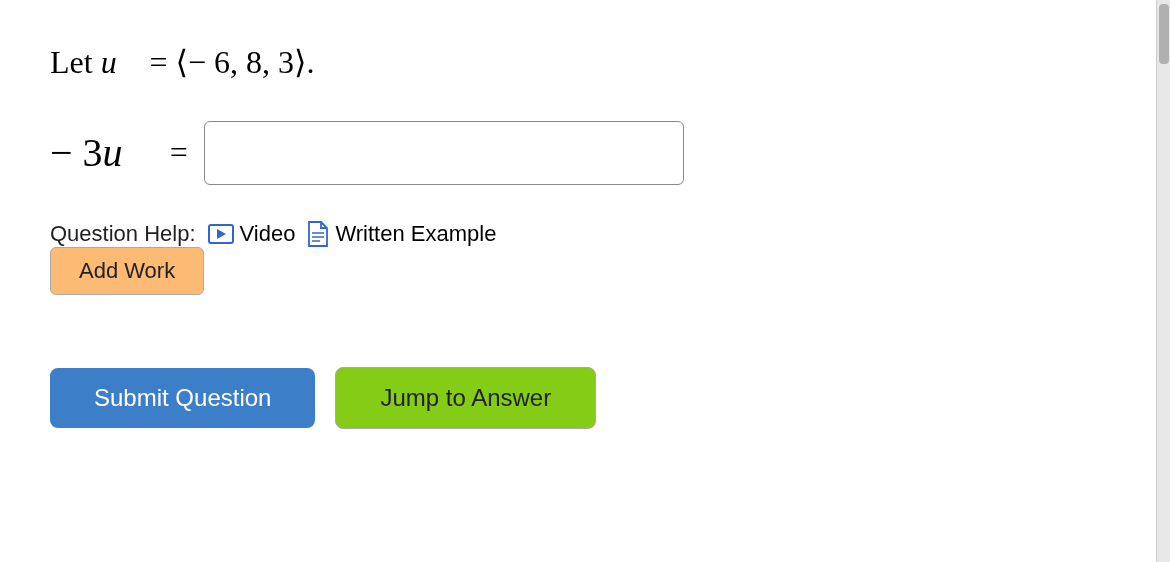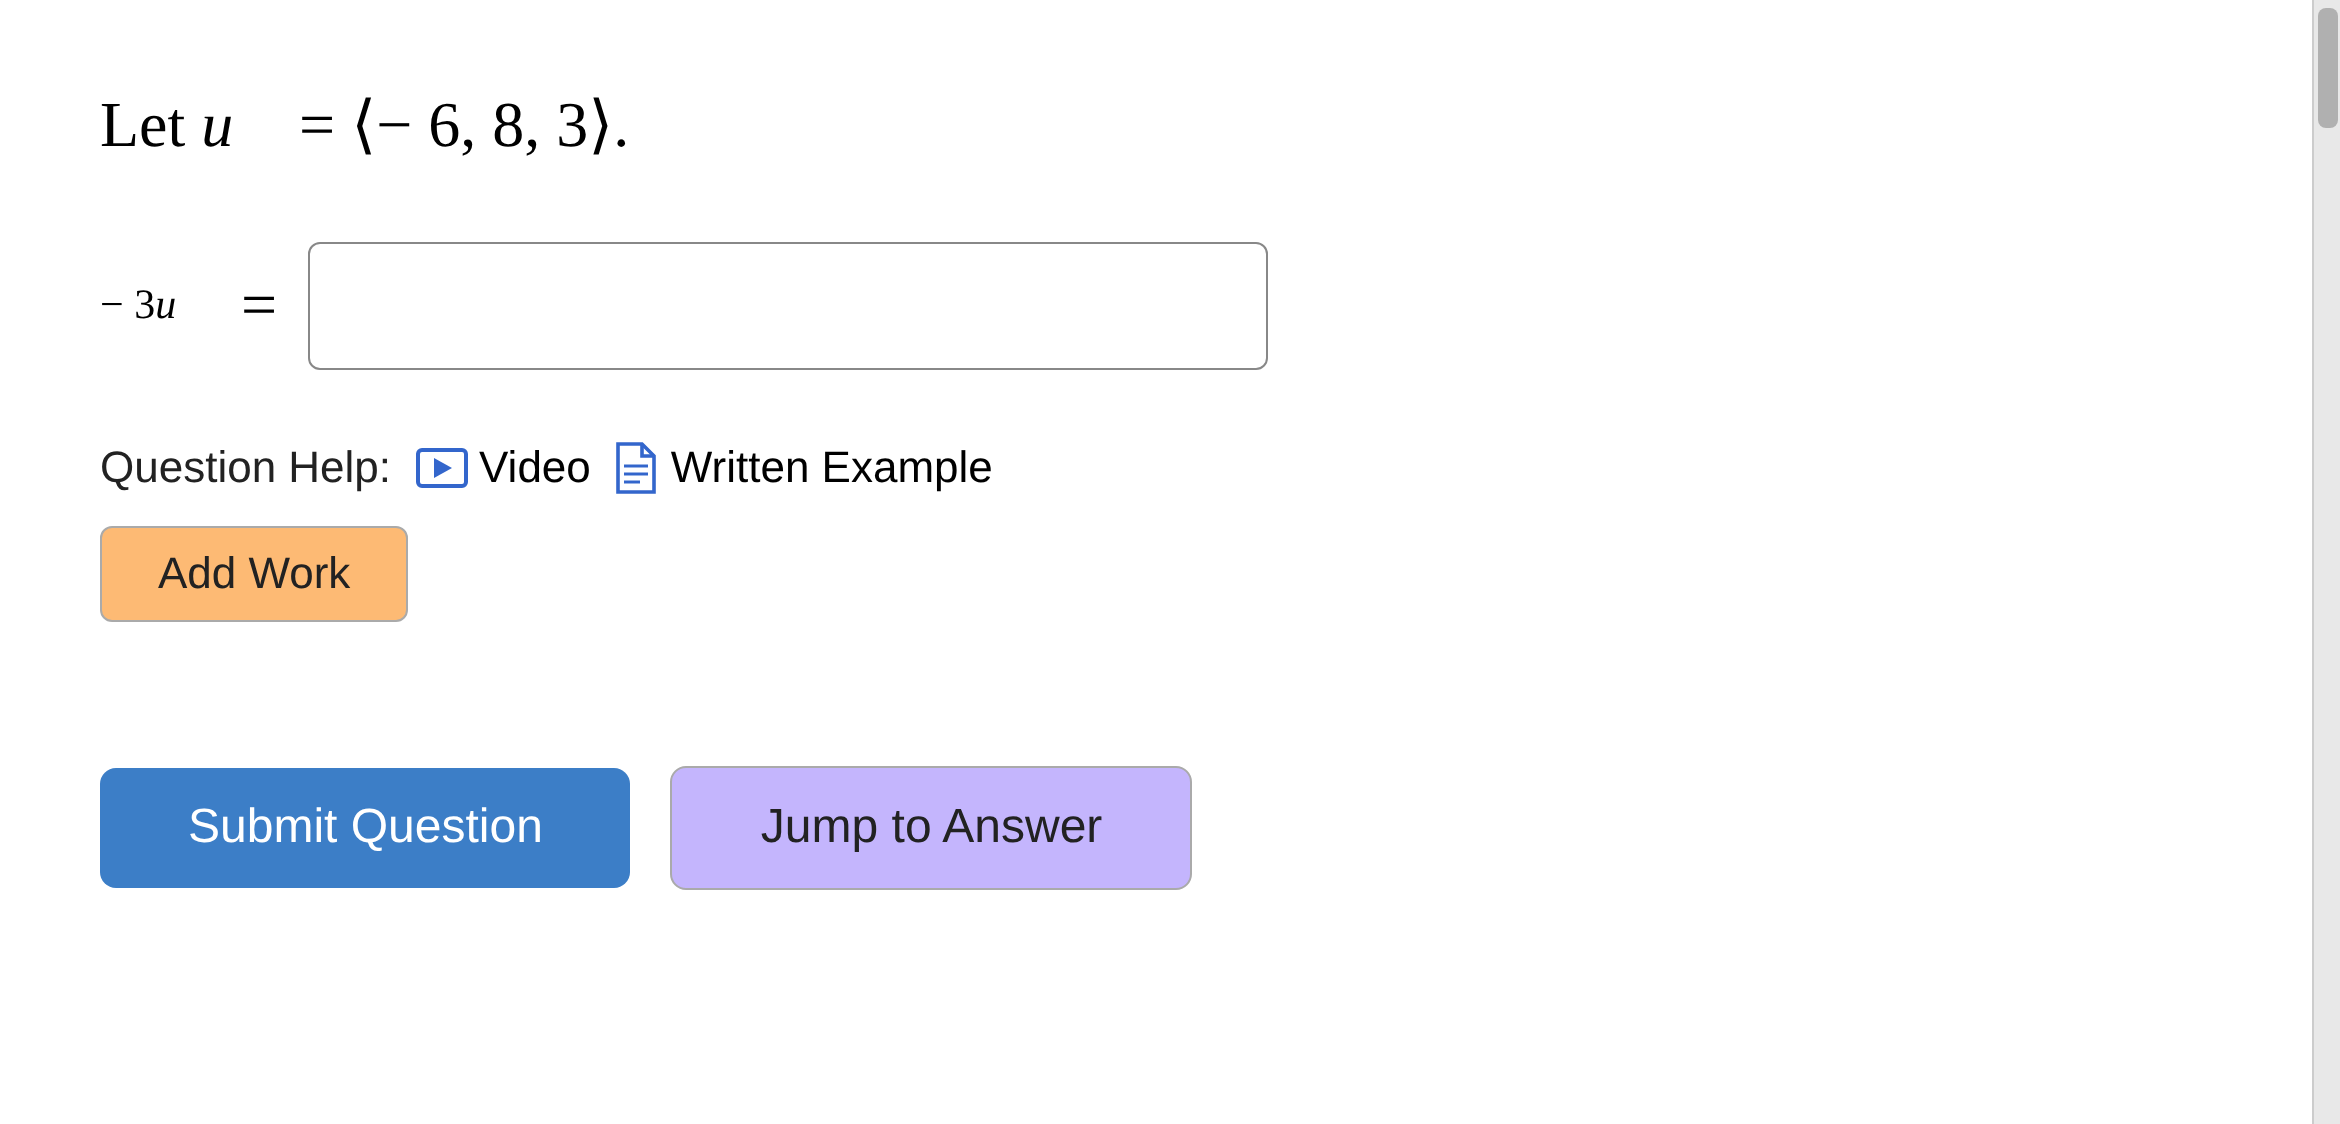--- a/index.html
+++ b/index.html
@@ -33,42 +33,41 @@
     }
 
     .equation-row {
       display: flex;
       align-items: center;
       gap: 16px;
       margin-bottom: 36px;
     }
 
     .equation-label {
-      font-size: 21px;
+      font-size: 40px;
       white-space: nowrap;
     }
 
     .answer-input {
       width: 480px;
       height: 64px;
       border: 1.5px solid #888;
       border-radius: 6px;
       font-size: 20px;
       padding: 8px 16px;
       outline: none;
       background: #fff;
     }
 
     .question-help-row {
       display: flex;
       align-items: center;
       gap: 12px;
       font-size: 22px;
       font-family: 'Arial', sans-serif;
-      margin-bottom: 16px;
       flex-wrap: wrap;
     }
 
     .question-help-label {
       color: #222;
       font-weight: 400;
     }
 
     .help-link {
       display: inline-flex;
@@ -143,21 +142,21 @@
       border-radius: 8px;
       font-size: 24px;
       font-family: 'Arial', sans-serif;
       color: #ffffff;
       cursor: pointer;
       font-weight: 500;
     }
 
     .jump-btn {
       padding: 16px 44px;
-      background: #c4b5fd;
+      background: #84cc16;
       border: 1.5px solid #aaa;
       border-radius: 8px;
       font-size: 24px;
       font-family: 'Arial', sans-serif;
       color: #222;
       cursor: pointer;
       font-weight: 400;
     }
 
     .scrollbar {

